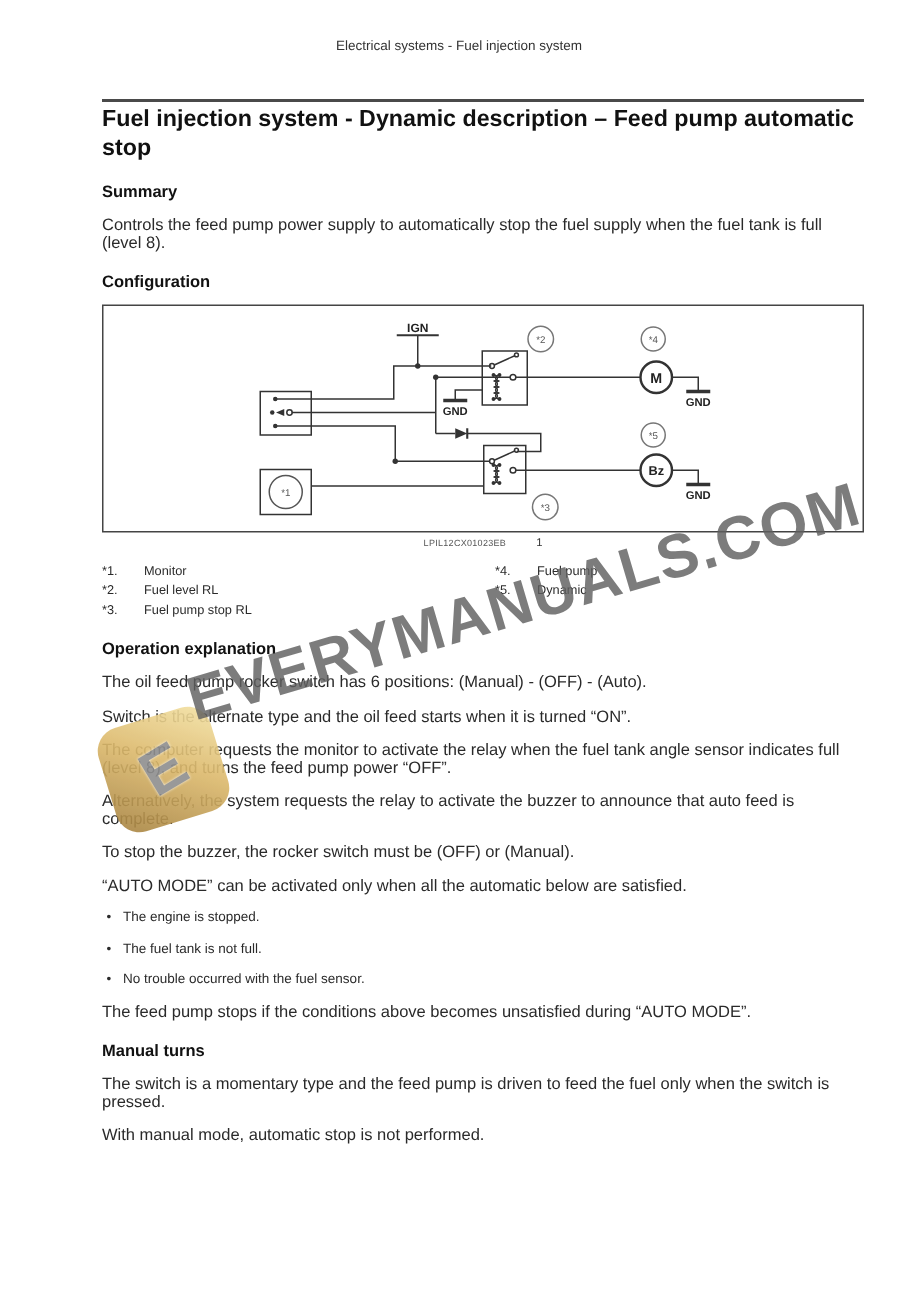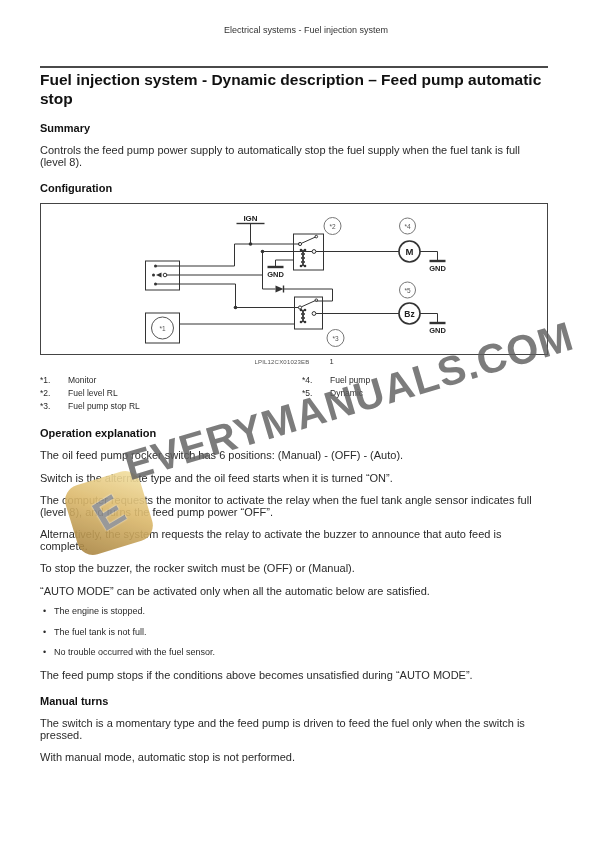--- a/index.html
+++ b/index.html
@@ -2,21 +2,21 @@
 <html><head>
 <meta charset="utf-8">
 <style>
   html,body{margin:0;padding:0;background:#ffffff;}
   .page{position:relative;width:612px;height:800px;background:#ffffff;overflow:hidden;
         font-family:"Liberation Sans", sans-serif;color:#222;}
   
   .doc-header{position:absolute;top:25px;left:0;width:612px;text-align:center;
               font-size:9px;color:#333;}
   
-  .content{position:absolute;top:0;left:40px;width:508px;padding-top:66px;}
+  .content{position:absolute;top:0;left:68px;width:508px;padding-top:66px;}
   .title-rule{border-top:2.5px solid #4a4a4a;height:0;}
   h1{font-size:15.5px;line-height:18.5px;font-weight:bold;color:#111;margin:3px 0 0 0;}
   h2{font-size:11px;font-weight:bold;color:#111;margin:14px 0 0 0;}
   p.body{font-size:11px;line-height:11.5px;color:#2a2a2a;margin:11px 0 0 0;}
   
   .figure-box{margin-top:9px;border:1px solid #444;height:150px;background:#fff;}
   .figure-box svg{display:block;width:100%;height:150px;}
   .fig-caption{margin-top:2px;display:flex;justify-content:center;align-items:baseline;gap:20px;}
   .fig-code{font-size:6px;color:#555;letter-spacing:0.2px;}
   .fig-num{font-size:7.5px;color:#333;}

